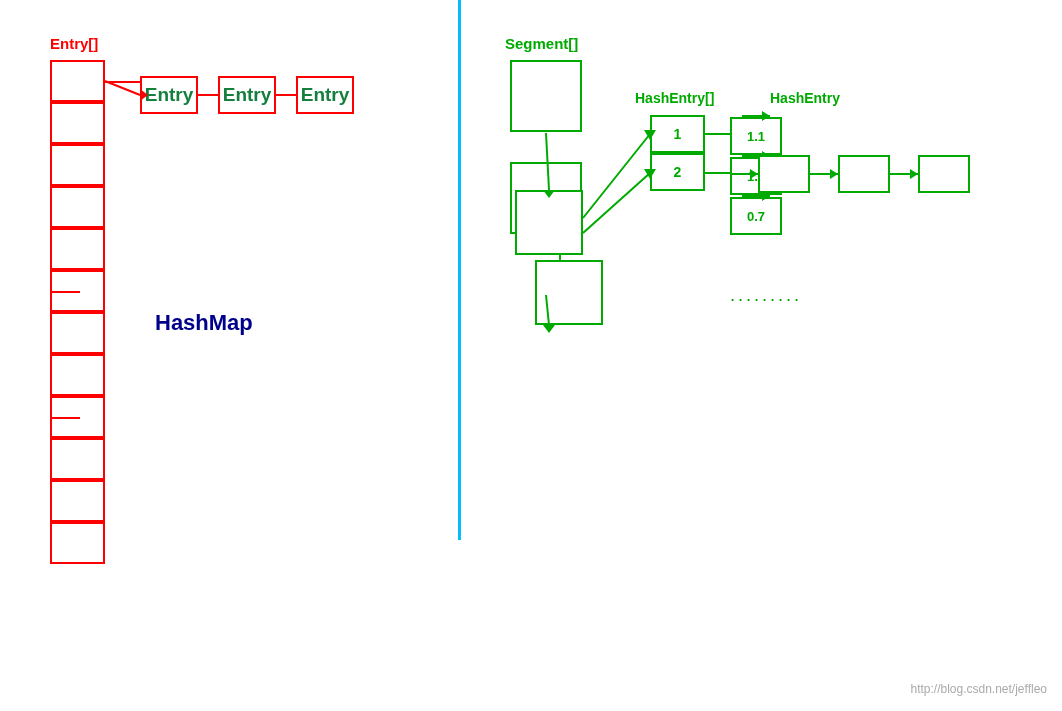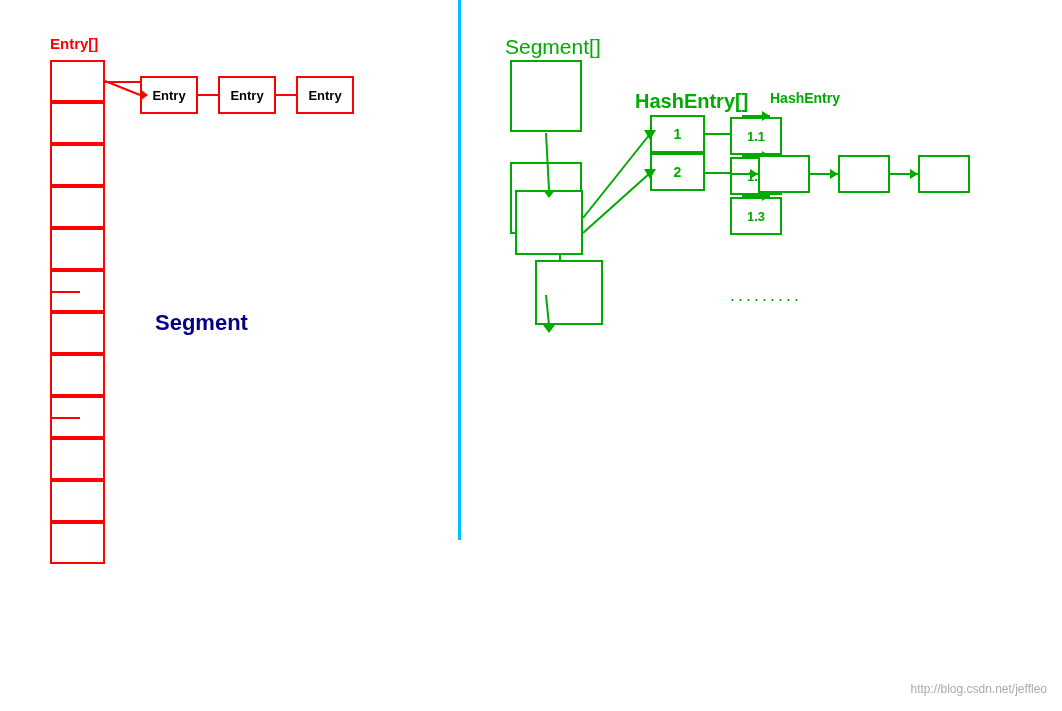--- a/index.html
+++ b/index.html
@@ -63,22 +63,22 @@
       align-items: center;
       gap: 0;
     }
     .entry-box {
       width: 58px;
       height: 38px;
       border: 2px solid red;
       display: flex;
       align-items: center;
       justify-content: center;
-      color: #000000;
-      font-size: 13px;
+      color: #15803d;
+      font-size: 19px;
       font-weight: bold;
       background: #fff;
       position: relative;
     }
     .entry-connector {
       width: 20px;
       height: 2px;
       background: red;
     }
 
@@ -102,22 +102,22 @@
       background: #00BFFF;
     }
 
     
     
     .label-segment {
       position: absolute;
       top: 35px;
       left: 505px;
       color: #00aa00;
-      font-size: 21px;
-      font-weight: normal;
+      font-size: 15px;
+      font-weight: bold;
     }
 
     
     .segment-array {
       position: absolute;
       top: 60px;
       left: 510px;
     }
     .seg-cell {
       width: 72px;
@@ -135,21 +135,21 @@
       border: 2.5px solid #00aa00;
       background: #fff;
     }
 
     
     .label-hashentry-arr {
       position: absolute;
       top: 90px;
       left: 635px;
       color: #00aa00;
-      font-size: 20px;
+      font-size: 14px;
       font-weight: bold;
     }
 
     
     .label-hashentry {
       position: absolute;
       top: 90px;
       left: 770px;
       color: #00aa00;
       font-size: 14px;
@@ -305,21 +305,21 @@
   </div>
 
   <div class="entry-chain">
     <div class="entry-box">Entry</div>
     <div class="entry-connector"></div>
     <div class="entry-box">Entry</div>
     <div class="entry-connector"></div>
     <div class="entry-box">Entry</div>
   </div>
 
-  <div class="hashmap-label">Segment</div>
+  <div class="hashmap-label">HashMap</div>
 
   <div class="divider"></div>
 
   <div class="label-segment">Segment[]</div>
 
   <div class="segment-array">
     <div class="seg-cell"></div>
     <div class="seg-cell-gap"></div>
     <div class="seg-cell-bottom"></div>
   </div>
@@ -335,21 +335,21 @@
     <div class="he-num-cell">1</div>
     <div class="he-num-cell">2</div>
   </div>
 
   <div class="he-chain-1">
     <div class="he-arrow"></div>
     <div class="he-box">1.1</div>
     <div class="he-arrow"></div>
     <div class="he-box">1.8</div>
     <div class="he-arrow"></div>
-    <div class="he-box">1.3</div>
+    <div class="he-box">0.7</div>
   </div>
 
   <div class="he-chain-2">
     <div class="he-arrow"></div>
     <div class="he-box"></div>
     <div class="he-arrow"></div>
     <div class="he-box"></div>
     <div class="he-arrow"></div>
     <div class="he-box"></div>
   </div>

